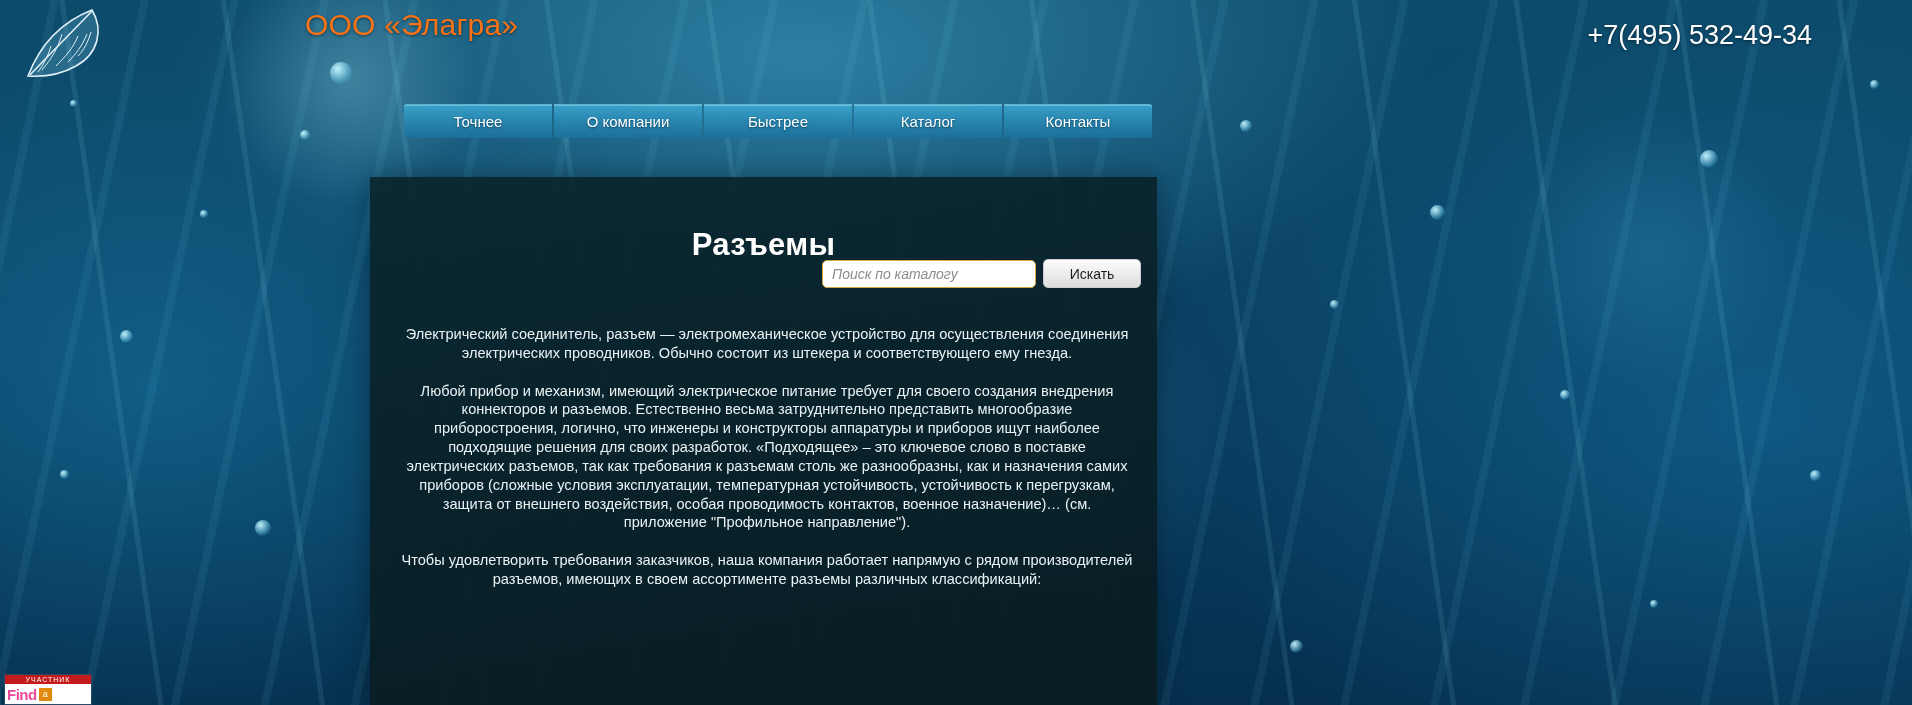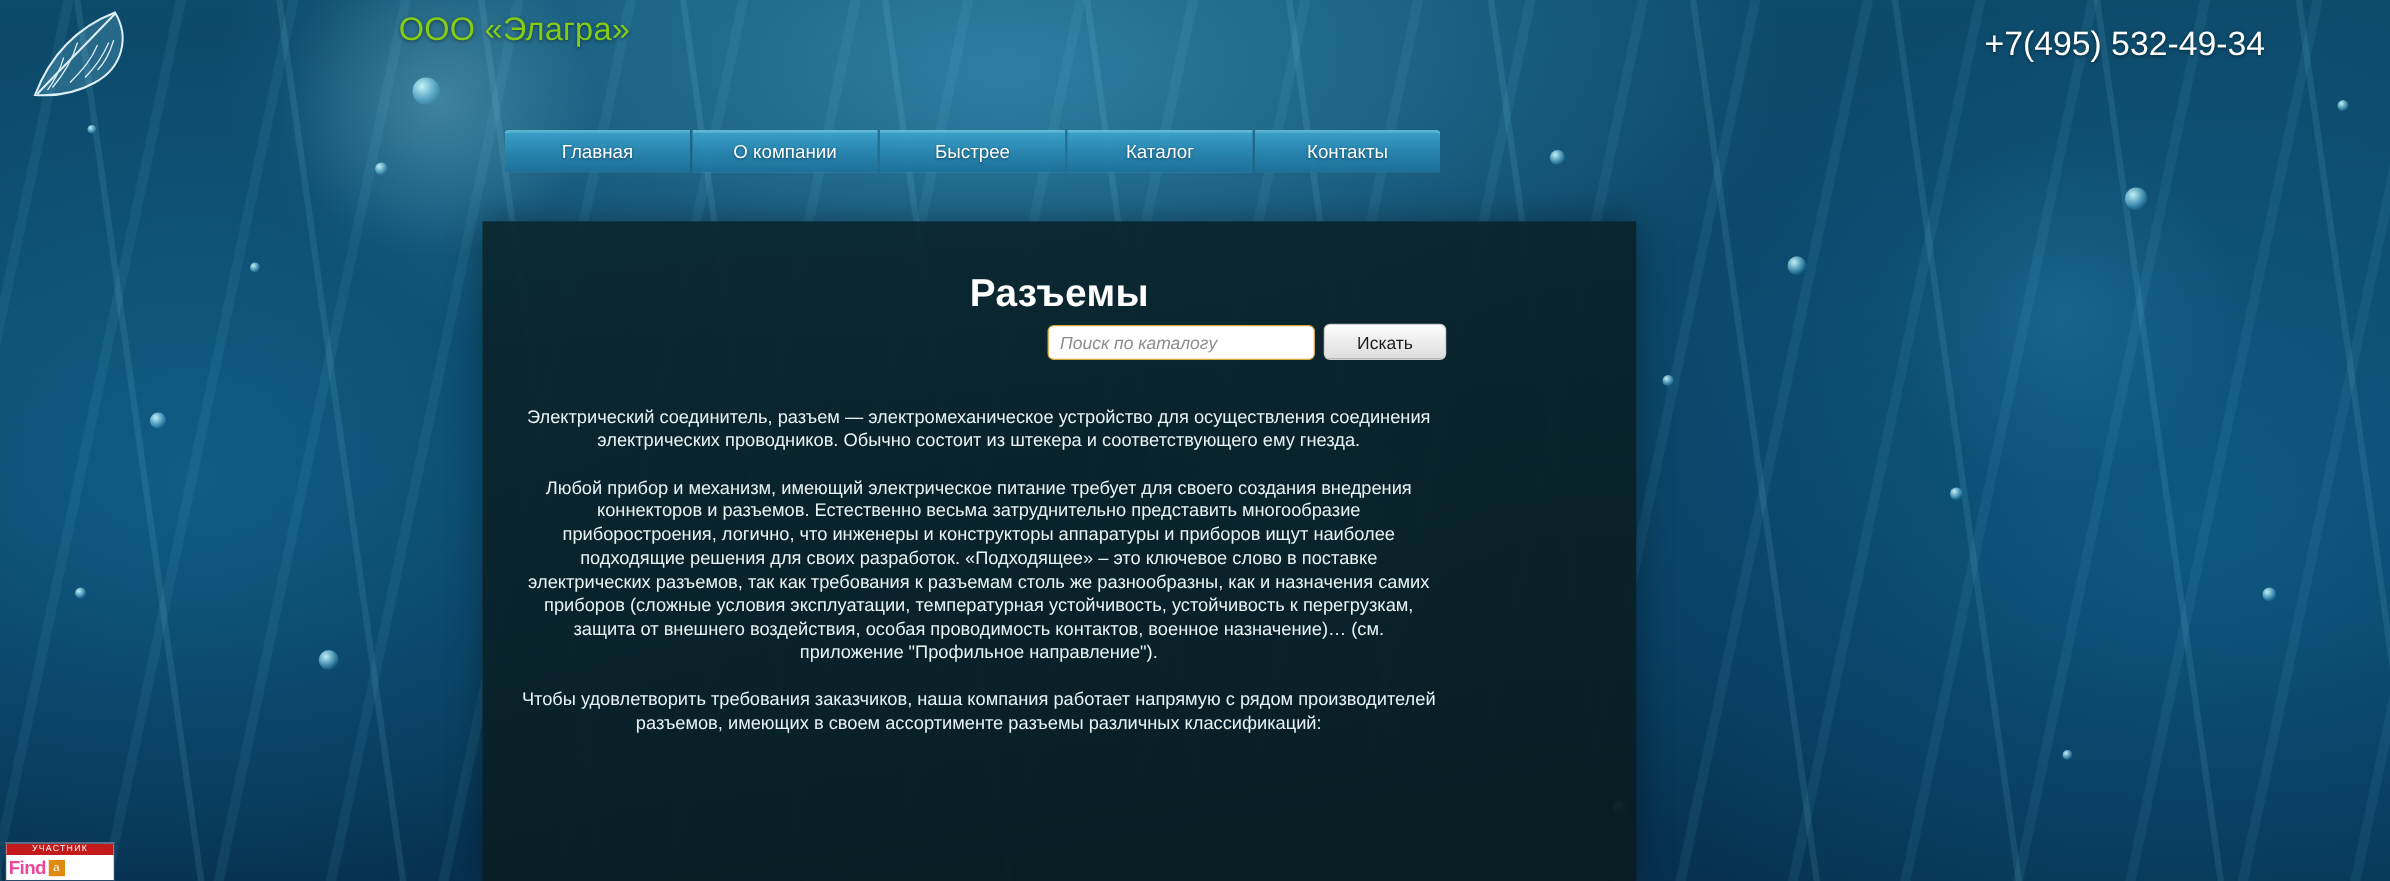--- a/index.html
+++ b/index.html
@@ -71,24 +71,24 @@
   }
   .logo {
     position: absolute;
     left: 18px;
     top: 4px;
     width: 96px;
     height: 78px;
   }
   .company-name {
     position: absolute;
-    left: 319px;
+    left: 305px;
     top: 8px;
-    font-size: 26px;
-    color: #84cc16;
+    font-size: 30px;
+    color: #f97316;
     letter-spacing: .2px;
     text-shadow: 0 1px 3px rgba(0,0,0,.5);
   }
   .slogan-wrap {
     position: absolute;
     left: 533px;
     top: 2px;
     width: 628px;
     height: 62px;
     border-radius: 50% / 50%;
@@ -134,27 +134,27 @@
     box-shadow: inset 0 1px 0 rgba(190,245,255,.35);
     text-shadow: 0 1px 2px rgba(0,30,50,.6);
     cursor: pointer;
   }
   .nav-item:first-child { border-radius: 3px 0 0 0; }
   .nav-item:last-child { border-radius: 0 3px 0 0; }
 
   
   .panel {
     position: absolute;
-    left: 386px;
+    left: 370px;
     top: 177px;
-    width: 923px;
+    width: 787px;
     height: 528px;
     background: linear-gradient(170deg, rgba(10,38,46,0.93) 0%, rgba(9,34,42,0.95) 35%, rgba(8,28,34,0.96) 100%);
     box-shadow: 0 0 28px rgba(0,0,0,.35);
-    padding: 26px 0 0 0;
+    padding: 36px 0 0 0;
     overflow: hidden;
   }
   .page-title {
     text-align: center;
     font-size: 31px;
     font-weight: bold;
     color: #ffffff;
     margin: 14px 0 0 0;
     letter-spacing: .3px;
   }
@@ -294,21 +294,21 @@
     </svg>
   </div>
 
   <div class="company-name">ООО «Элагра»</div>
 
 
   <div class="phone">+7(495) 532-49-34</div>
 </div>
 
 <nav class="nav">
-  <div class="nav-item">Главная</div>
+  <div class="nav-item">Точнее</div>
   <div class="nav-item">О компании</div>
   <div class="nav-item">Быстрее</div>
   <div class="nav-item">Каталог</div>
   <div class="nav-item">Контакты</div>
 </nav>
 
 <main class="panel">
 
   <h1 class="page-title">Разъемы</h1>
 

